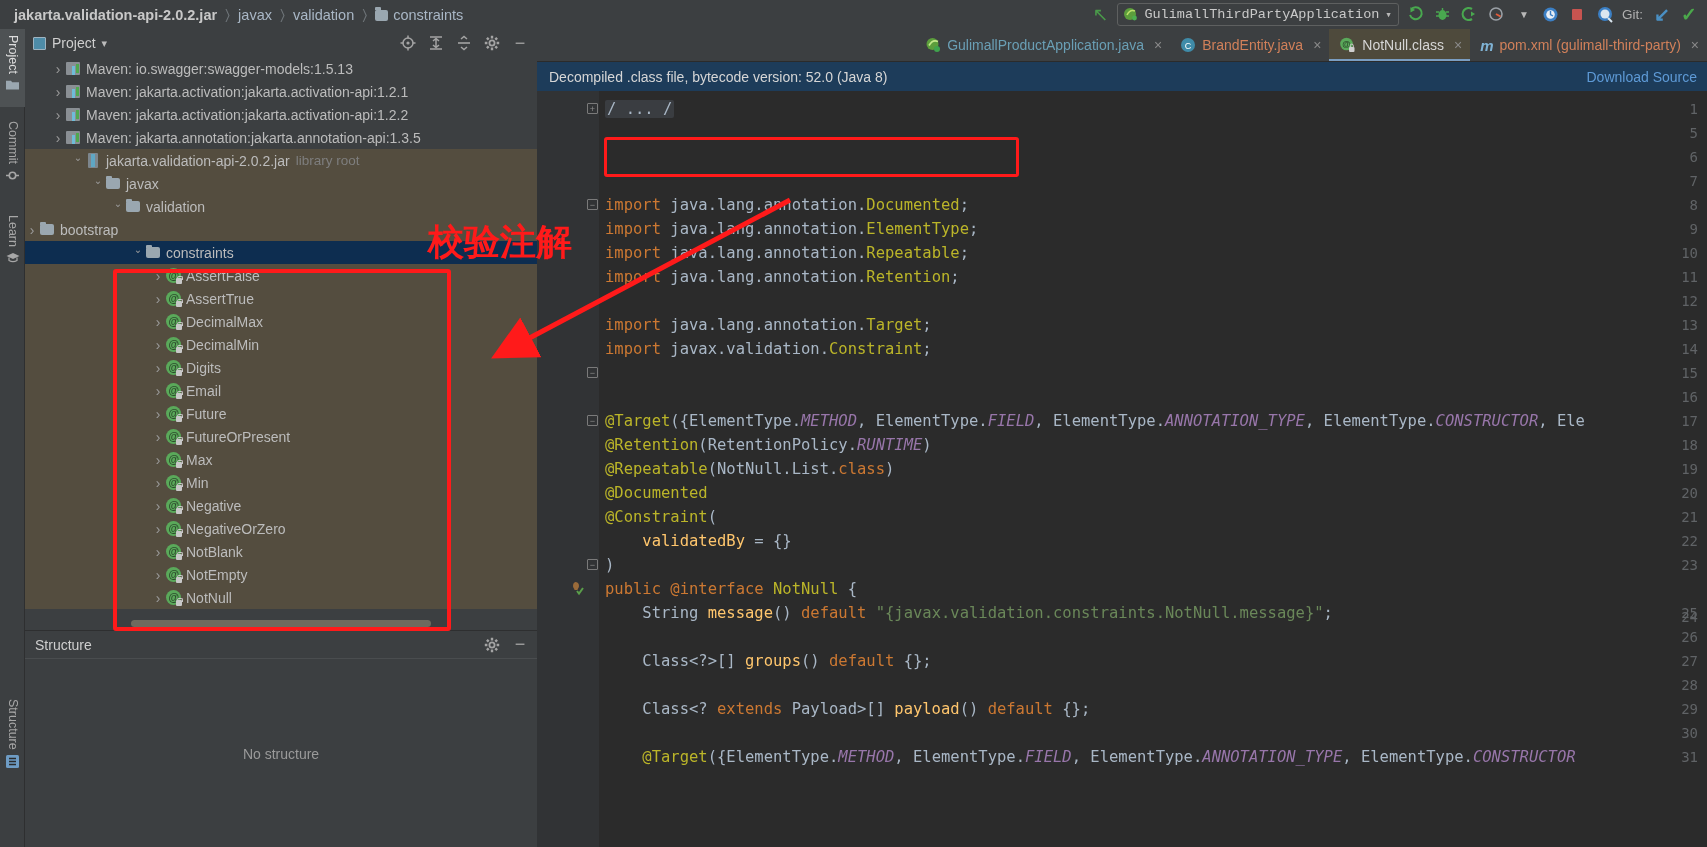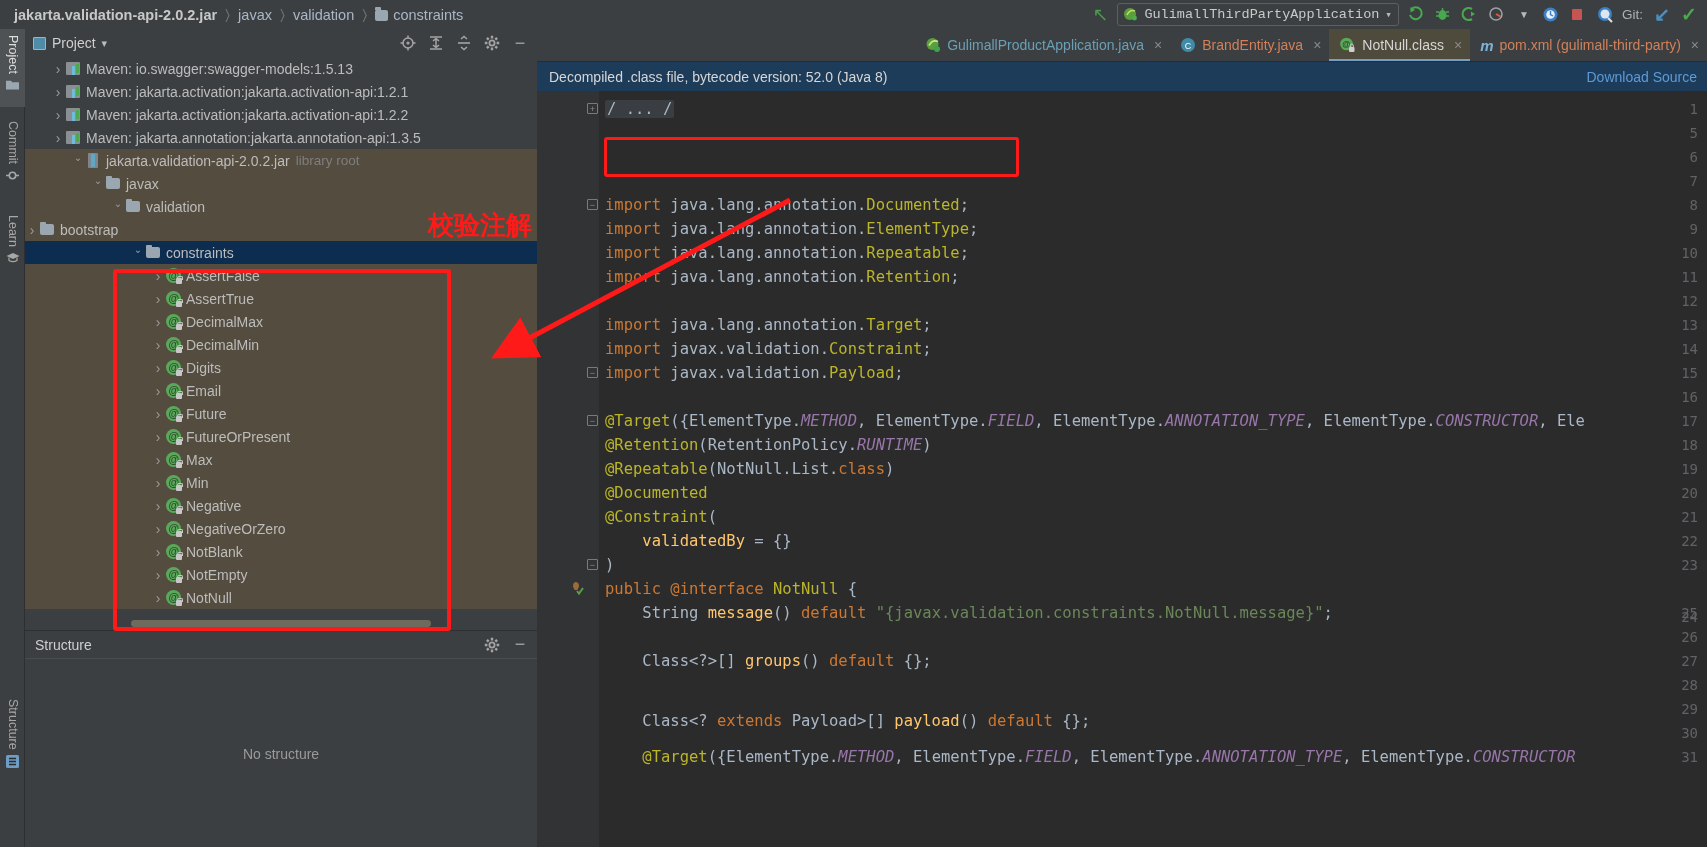--- a/index.html
+++ b/index.html
@@ -131,21 +131,21 @@
   .str { color:#6a8759; }
   .mth { color:#ffc66d; }
   .hl  { background:#32593d; }
   .foldtxt { background:#3a3d41; color:#a9b7c6; border-radius:2px; padding:0 2px; }
 
   
   #box-pkg { position:absolute; left:604px; top:134px; width:415px; height:40px;
              border:3px solid #ff1a1a; border-radius:3px; pointer-events:none; }
   #box-tree { position:absolute; left:113px; top:269px; width:338px; height:362px;
               border:4px solid #ff1a1a; border-radius:3px; pointer-events:none; }
-  #cn-label { position:absolute; left:428px; top:208px; color:#ff1a1a; font-size:26px;
+  #cn-label { position:absolute; left:428px; top:218px; color:#ff1a1a; font-size:36px;
               font-weight:bold; font-family:"DejaVu Sans", sans-serif; white-space:nowrap; }
   #arrow-svg { position:absolute; left:0; top:0; width:1707px; height:847px; pointer-events:none; }
 </style>
 </head>
 <body>
 
 <div id="topbar">
   <div id="crumbs">
     <span class="crumb bold">jakarta.validation-api-2.0.2.jar</span>
     <span class="crumb-sep">〉</span>
@@ -562,21 +562,20 @@
       <div class="codeline" style="top: 150px;"><span class="kw">import</span> java.lang.annotation.<span class="anno">Repeatable</span>;</div>
       <div class="lnum" style="top: 174px;">11</div>
       <div class="codeline" style="top: 174px;"><span class="kw">import</span> java.lang.annotation.<span class="anno">Retention</span>;</div>
       <div class="lnum" style="top: 198px;">12</div>
       <div class="lnum" style="top: 222px;">13</div>
       <div class="codeline" style="top: 222px;"><span class="kw">import</span> java.lang.annotation.<span class="anno">Target</span>;</div>
       <div class="lnum" style="top: 246px;">14</div>
       <div class="codeline" style="top: 246px;"><span class="kw">import</span> javax.validation.<span class="anno">Constraint</span>;</div>
       <div class="lnum" style="top: 270px;">15</div>
       <div class="fold foldbox" style="top: 276px;">−</div>
-      <div class="codeline" style="top: 270px;"><span class="kw">import</span> javax.validation.<span class="anno">Payload</span>;</div>
       <div class="lnum" style="top: 294px;">16</div>
       <div class="codeline" style="top: 294px;"></div>
       <div class="lnum" style="top: 318px;">17</div>
       <div class="fold foldbox" style="top: 324px;">−</div>
       <div class="codeline" style="top: 318px;"><span class="anno">@Target</span>({ElementType.<span class="stat">METHOD</span>, ElementType.<span class="stat">FIELD</span>, ElementType.<span class="stat">ANNOTATION_TYPE</span>, ElementType.<span class="stat">CONSTRUCTOR</span>, Ele</div>
       <div class="lnum" style="top: 342px;">18</div>
       <div class="codeline" style="top: 342px; text-align: right;"><span class="anno">@Retention</span>(RetentionPolicy.<span class="stat">RUNTIME</span>)</div>
       <div class="lnum" style="top: 366px;">19</div>
       <div class="codeline" style="top: 366px;"><span class="anno">@Repeatable</span>(NotNull.List.<span class="kw">class</span>)</div>
       <div class="lnum" style="top: 390px;">20</div>
@@ -596,21 +595,21 @@
       <div class="codeline" style="top: 486px;"><span class="kw">public</span> <span class="kw">@interface</span> <span class="anno">NotNull</span> {</div>
       <div class="lnum" style="top: 510px;">25</div>
       <div class="codeline" style="top: 510px;">    <span class="cls2">String</span> <span class="mth">message</span>() <span class="kw">default</span> <span class="str">"{javax.validation.constraints.NotNull.message}"</span>;</div>
       <div class="lnum" style="top: 534px;">26</div>
       <div class="codeline" style="top: 534px;"></div>
       <div class="lnum" style="top: 558px;">27</div>
       <div class="codeline" style="top: 558px;">    Class&lt;?&gt;[] <span class="mth">groups</span>() <span class="kw">default</span> {};</div>
       <div class="lnum" style="top: 582px;">28</div>
       <div class="codeline" style="top: 582px;"></div>
       <div class="lnum" style="top: 606px;">29</div>
-      <div class="codeline" style="top: 606px; margin-top: 12px;">    Class&lt;? <span class="kw">extends</span> Payload&gt;[] <span class="mth">payload</span>() <span class="kw">default</span> {};</div>
+      <div class="codeline" style="top: 606px;">    Class&lt;? <span class="kw">extends</span> Payload&gt;[] <span class="mth">payload</span>() <span class="kw">default</span> {};</div>
       <div class="lnum" style="top: 630px;">30</div>
       <div class="codeline" style="top: 630px;"></div>
       <div class="lnum" style="top: 654px;">31</div>
       <div class="codeline" style="top: 654px;">    <span class="anno">@Target</span>({ElementType.<span class="stat">METHOD</span>, ElementType.<span class="stat">FIELD</span>, ElementType.<span class="stat">ANNOTATION_TYPE</span>, ElementType.<span class="stat">CONSTRUCTOR</span></div>
     </div>
 </div>
 
 <div id="box-pkg" style="top: 137px;"></div>
 <div id="box-tree"></div>
 <div id="cn-label">校验注解</div>

